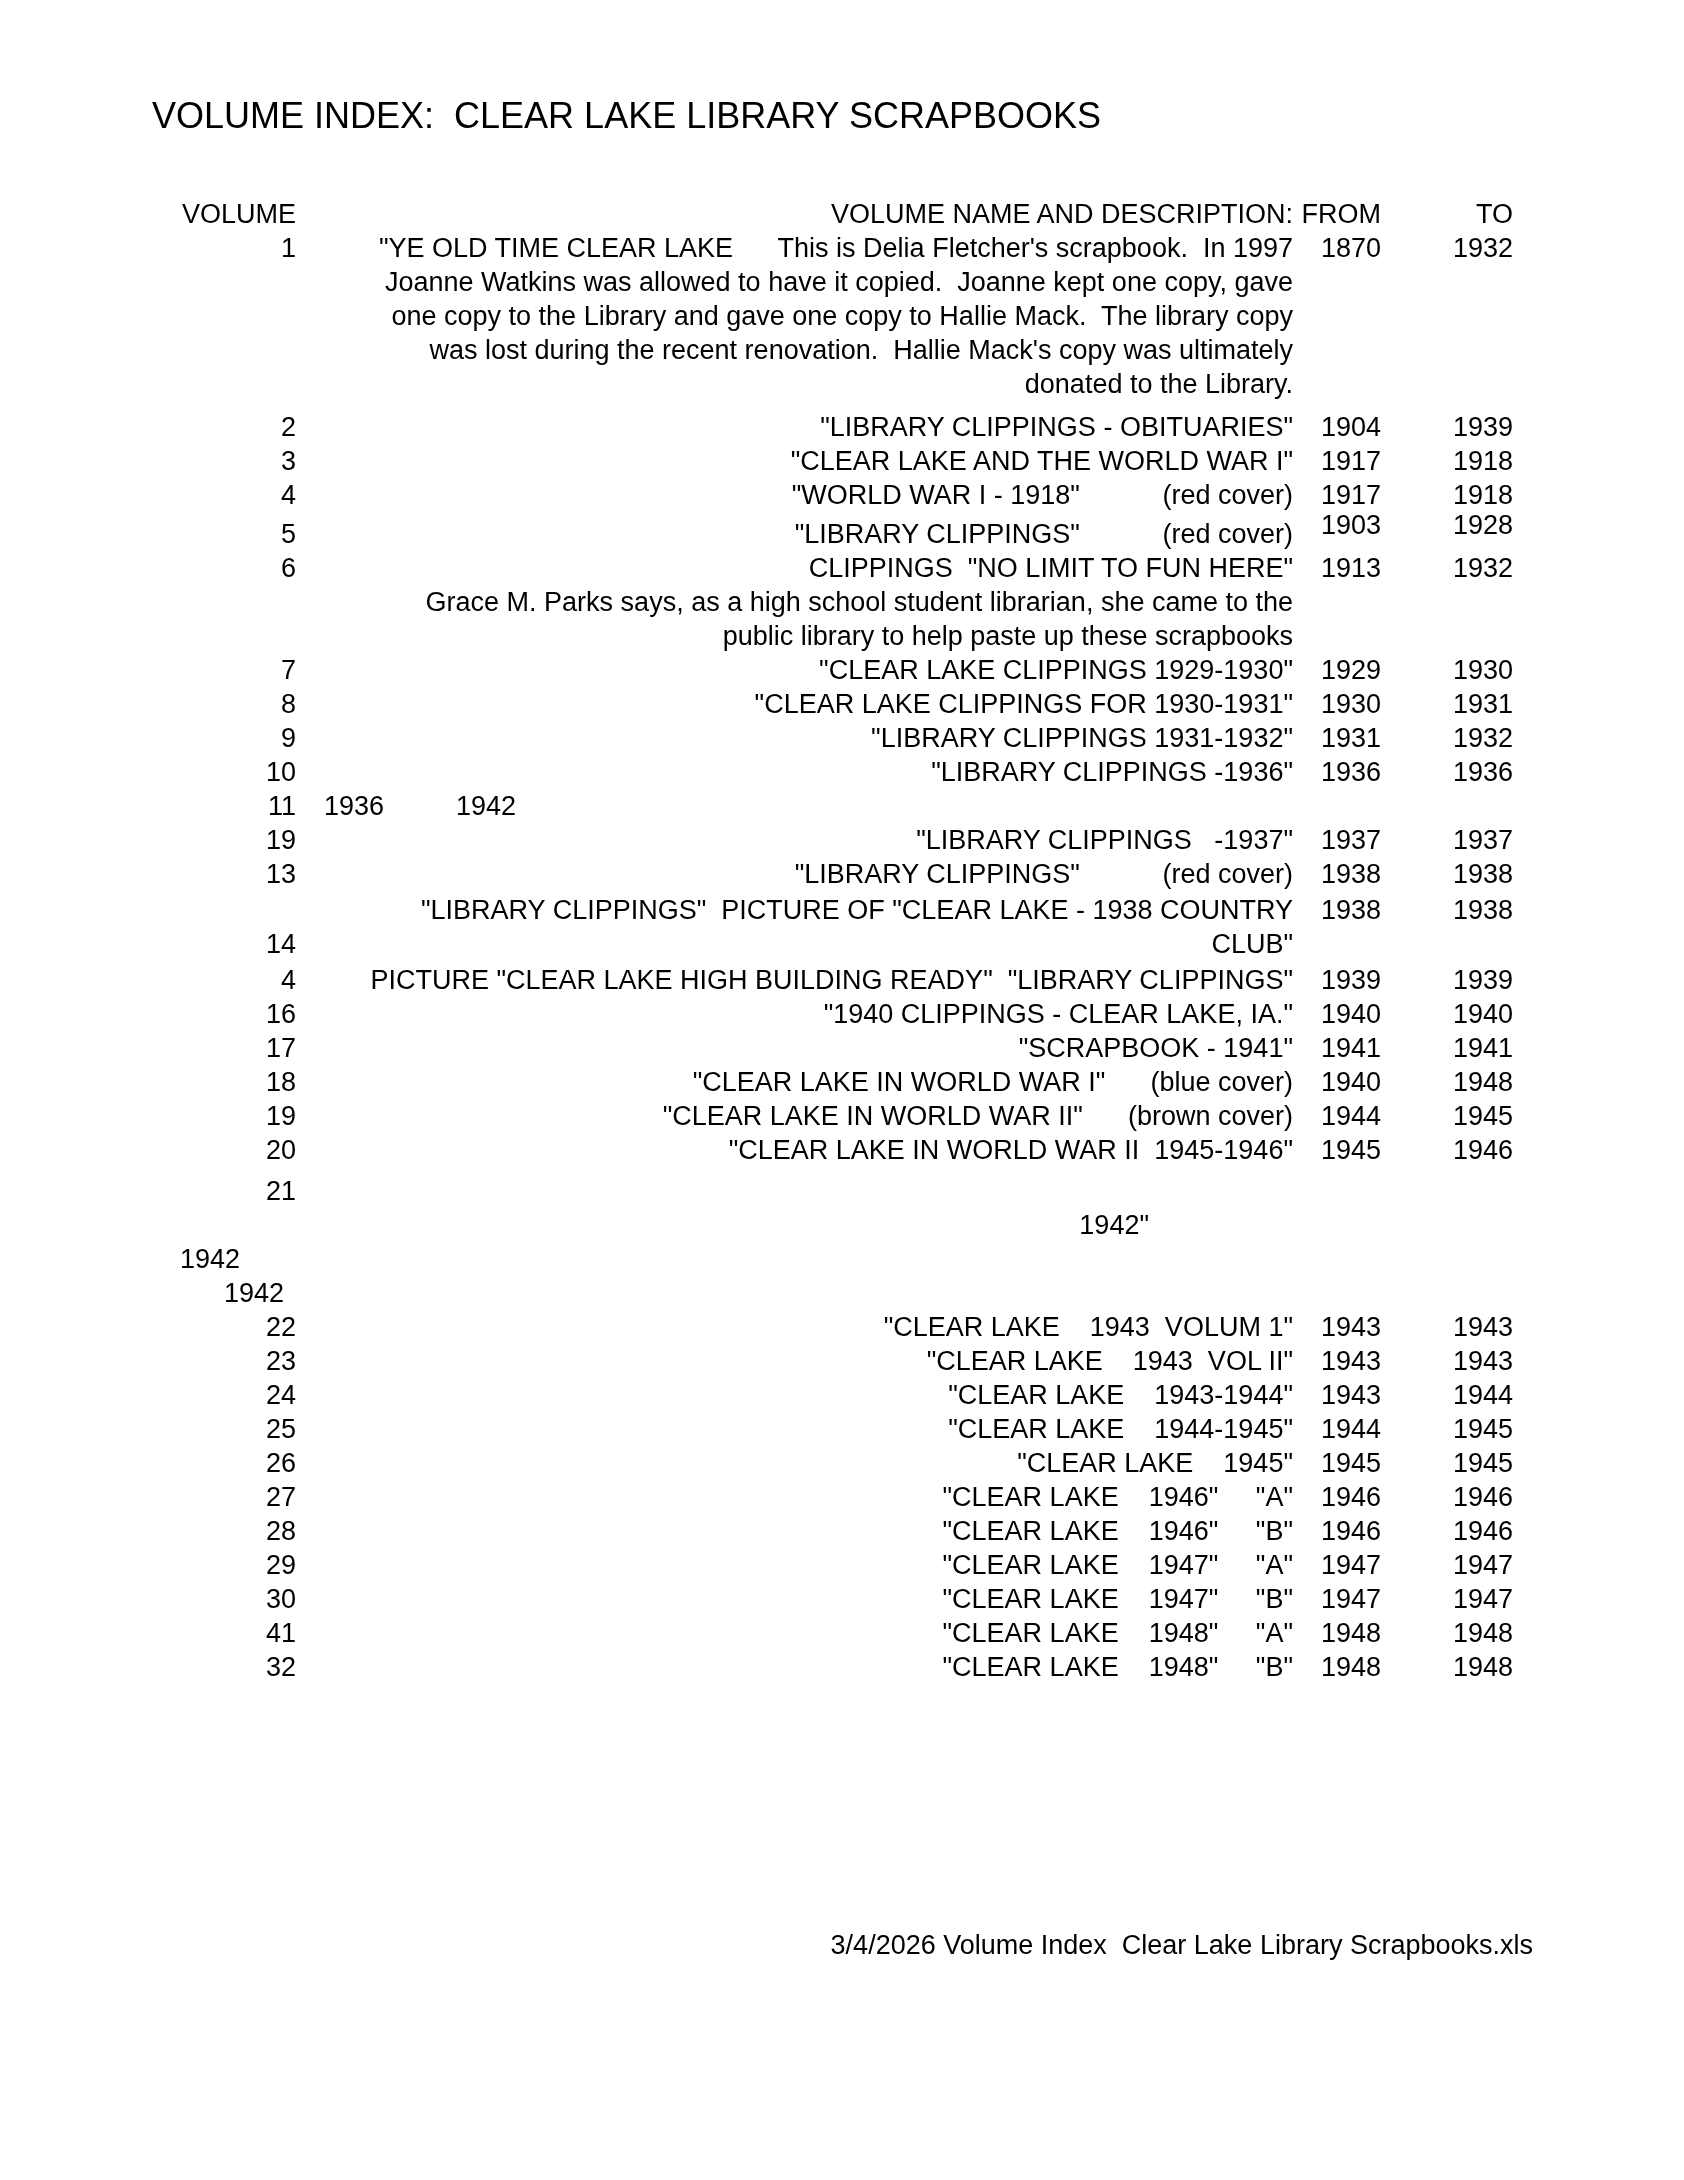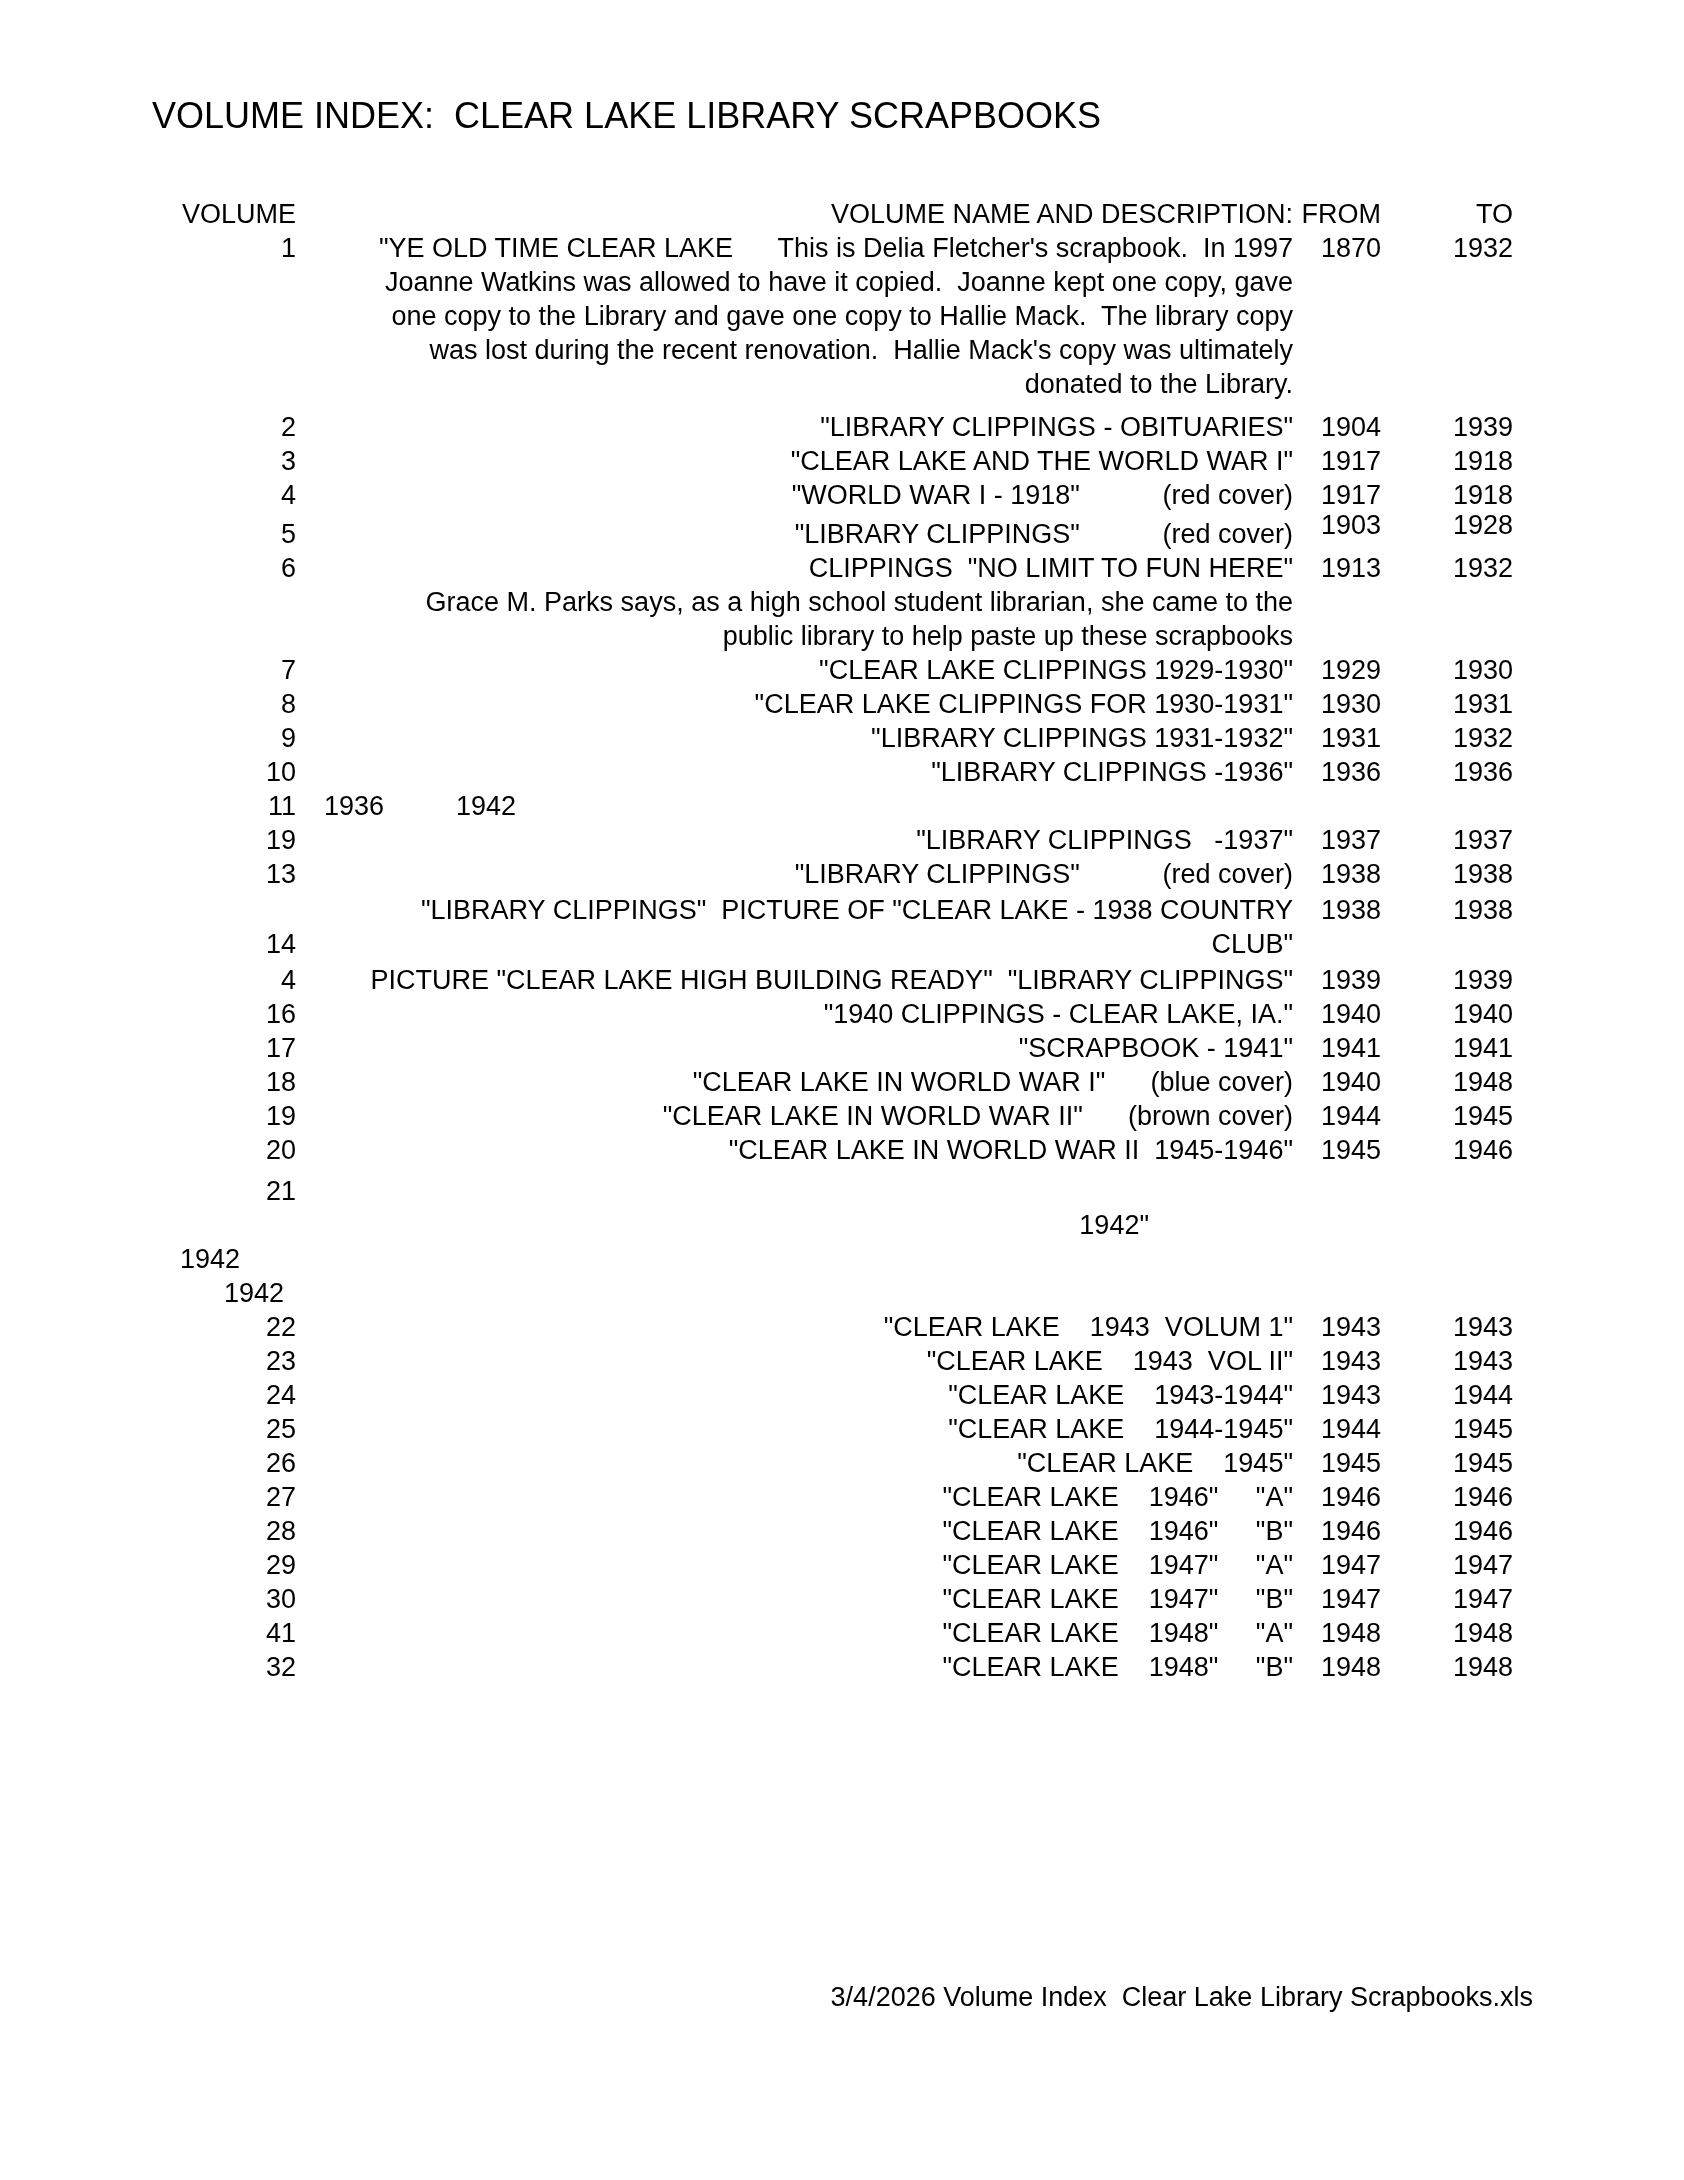--- a/index.html
+++ b/index.html
@@ -38,21 +38,21 @@
   .rows > .row:nth-child(5)  { margin-top: 4.3px; }
   .rows > .row:nth-child(5) .c-from,
   .rows > .row:nth-child(5) .c-to { position: relative; top: -8.5px; }
   .rows > .row:nth-child(14) { margin-top: 2.6px; }
   .rows > .row:nth-child(14) .c-vol { align-self: flex-end; }
   .rows > .row:nth-child(15) { margin-top: 1.7px; }
   .rows > .row:nth-child(21) { margin-top: 6.8px; flex-direction: column; }
 
   .footer {
     position: absolute;
-    top: 1980px;
+    top: 1928px;
     right: 152px;
     white-space: pre;
     text-align: right;
   }
 </style>
 </head>
 <body>
 
 <div class="page">
 

